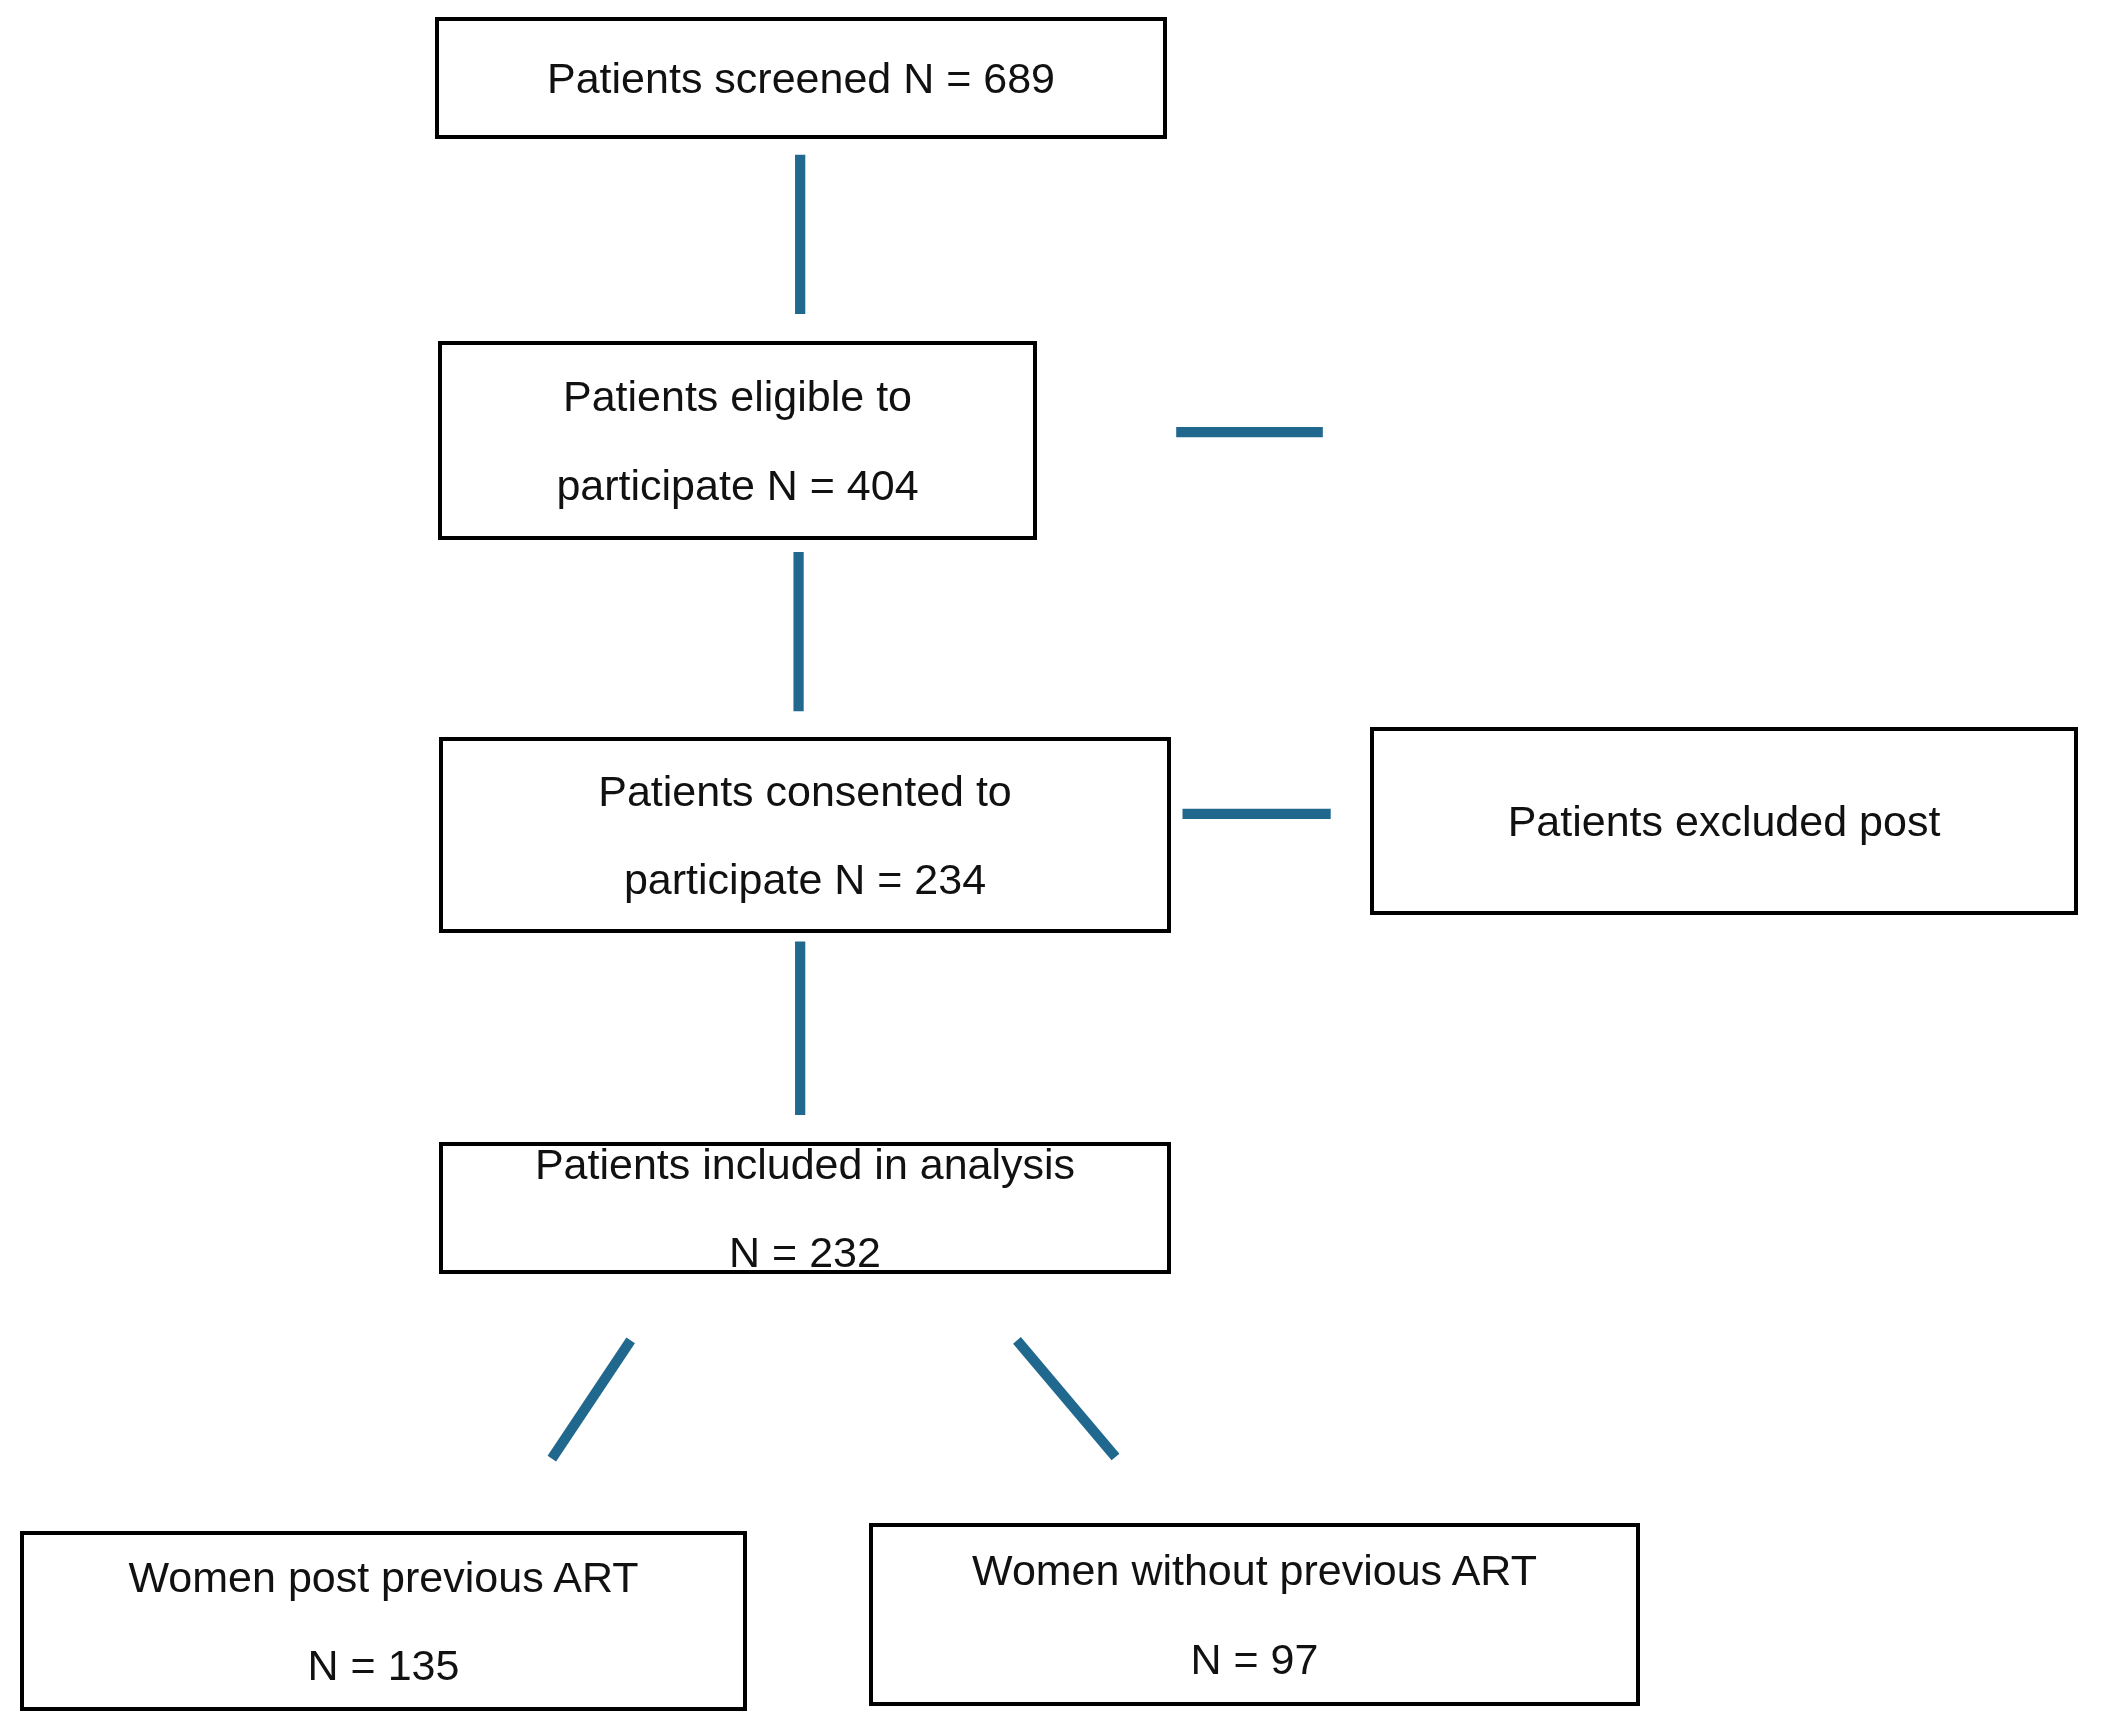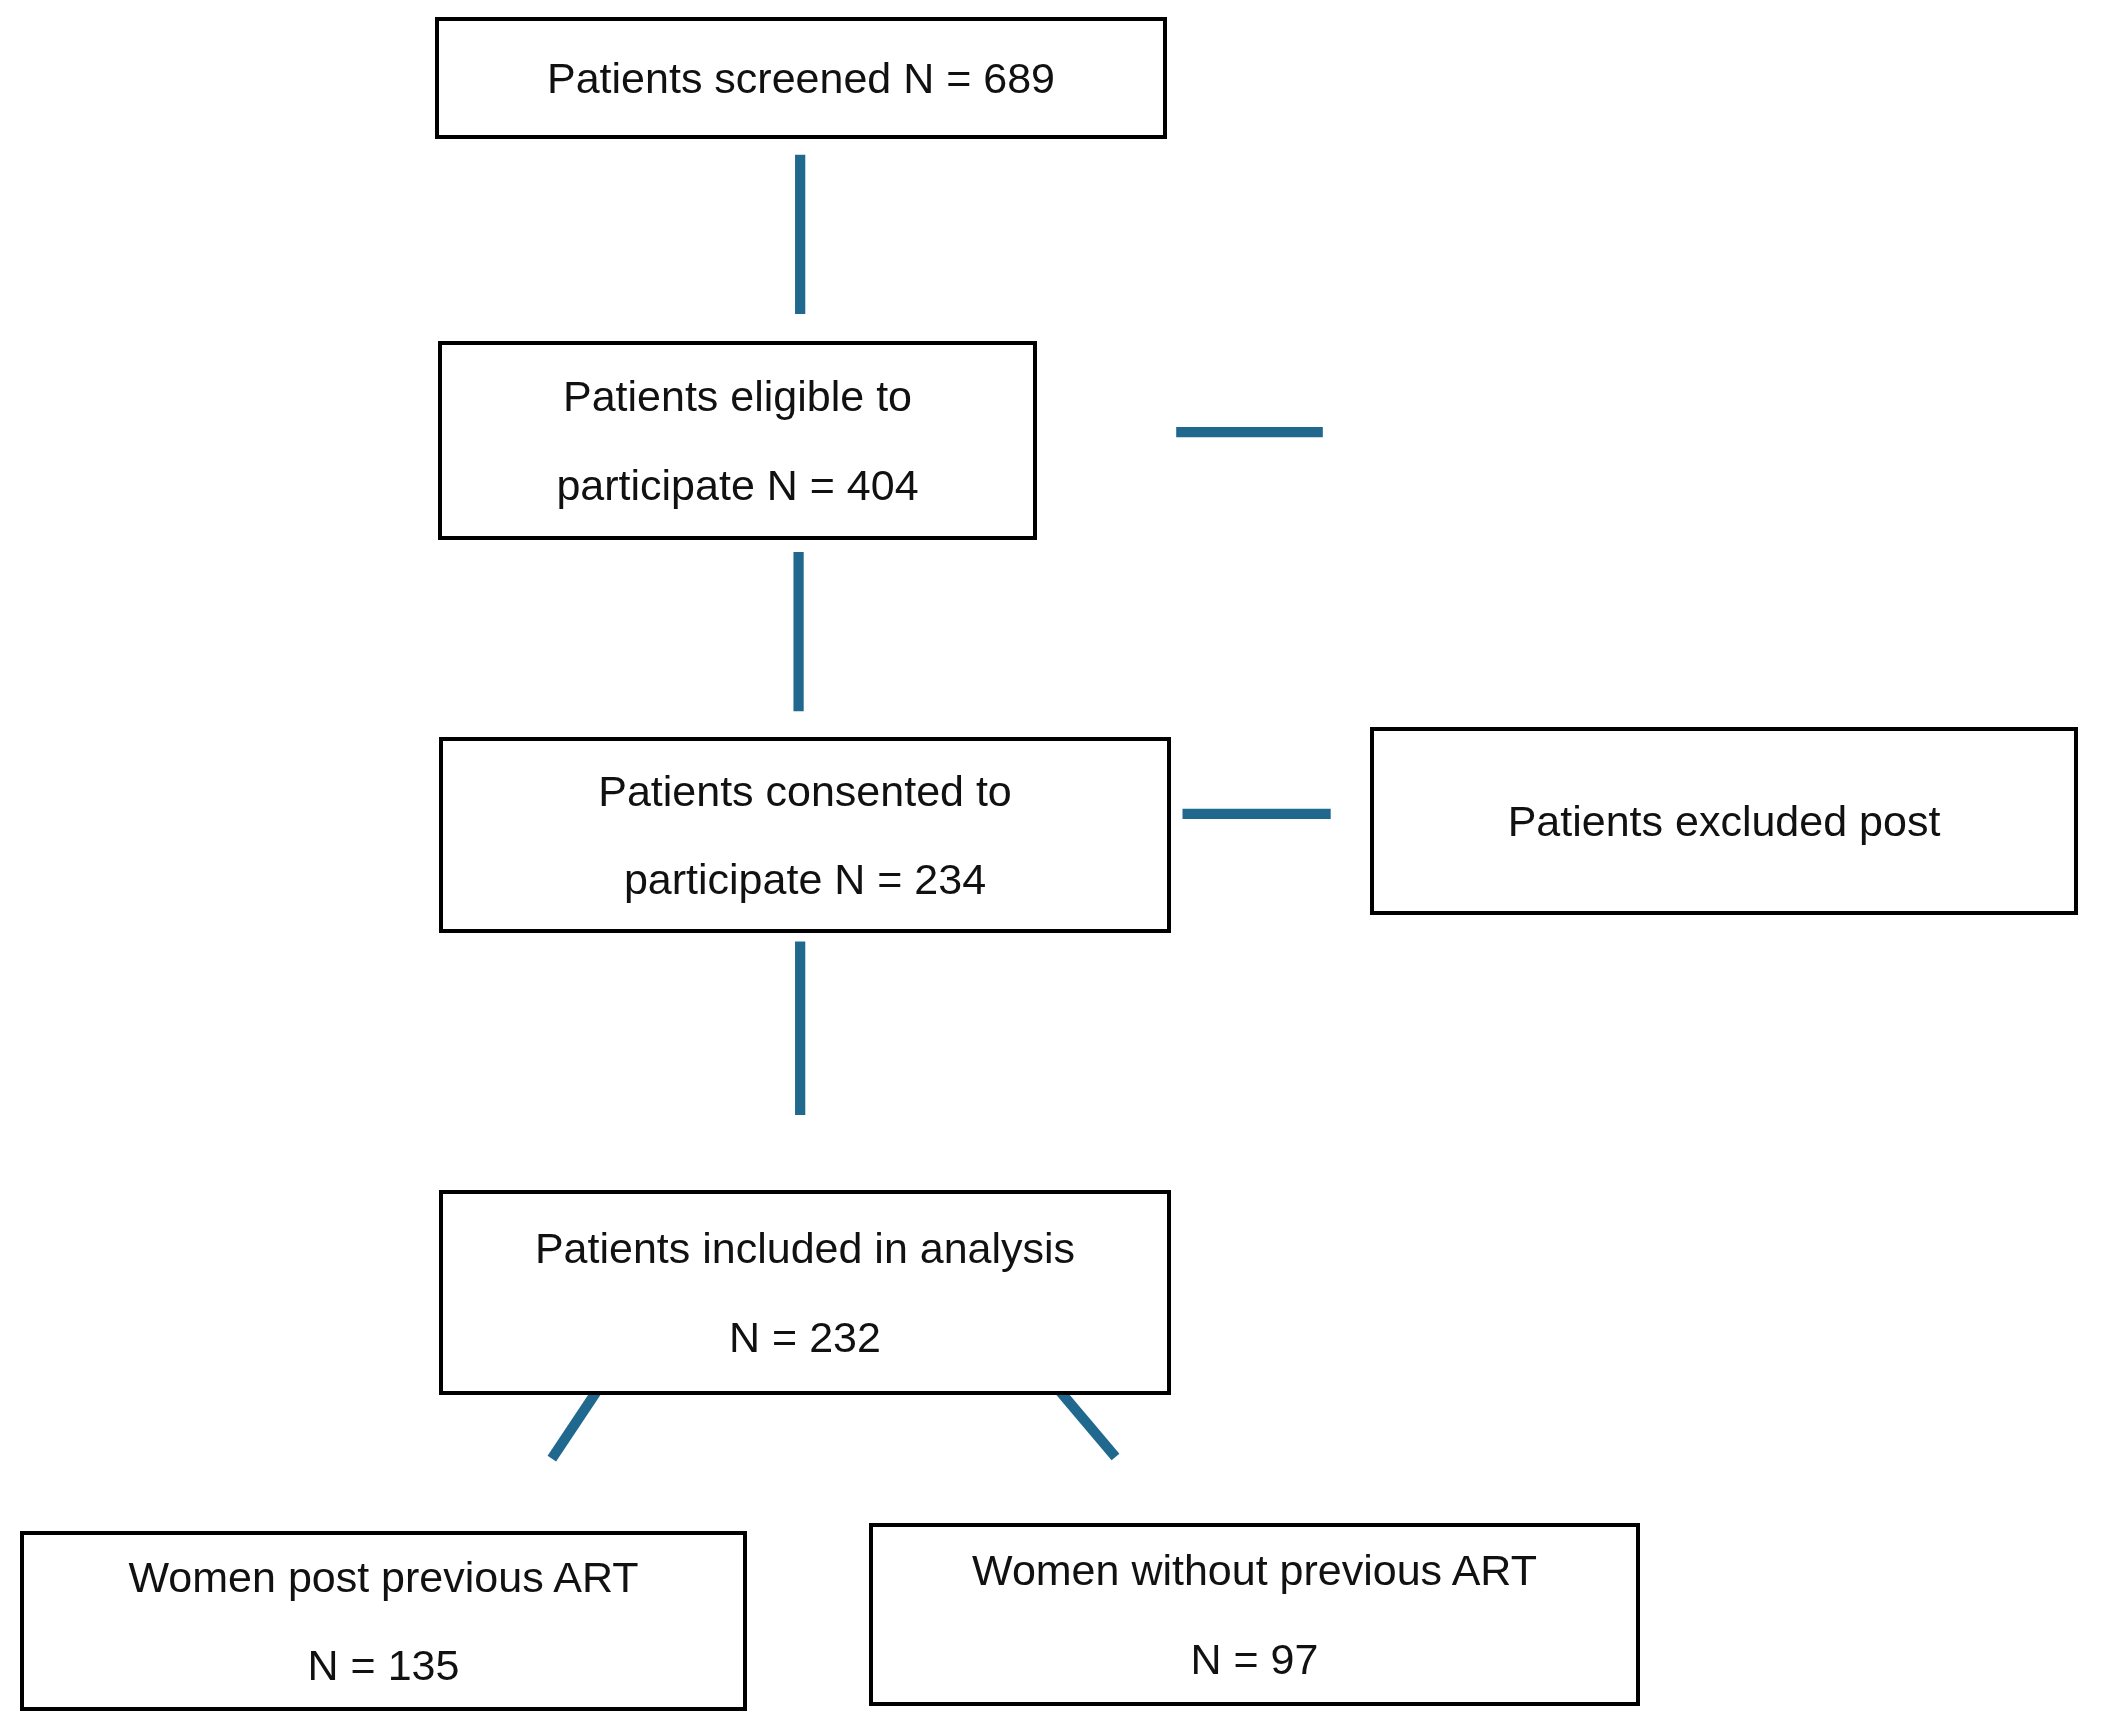--- a/index.html
+++ b/index.html
@@ -48,21 +48,21 @@
     line-height: 2.05em;
     color: var(--text);
     padding: 11px 16px;
   }
   
   .node-screened   { left: 435px;  top: 17.3px;   width: 732px; height: 122px; }
   .node-eligible   { left: 438px;  top: 341px;  width: 599px; height: 199px; }
   .node-declined   { left: 1358px; top: 353px;  width: 719px; height: 189px; }
   .node-consented  { left: 439px;  top: 737px;  width: 732px; height: 196px; }
   .node-excluded   { left: 1370px; top: 727px;  width: 708px; height: 188px; }
-  .node-analysis   { left: 439px;  top: 1142px; width: 732px; height: 205px; margin-top: 48px; }
+  .node-analysis   { left: 439px;  top: 1142px; width: 732px; height: 132px; }
   .node-with-art   { left: 20px;   top: 1531px; width: 727px; height: 180px; }
   .node-without-art{ left: 869px; top: 1523px; width: 771px; height: 183px; }
 </style>
 </head>
 <body>
 
 <div id="diagram">
 
   <svg id="arrow-layer" viewBox="0 0 2674 2199" xmlns="http://www.w3.org/2000/svg">
     <defs>

